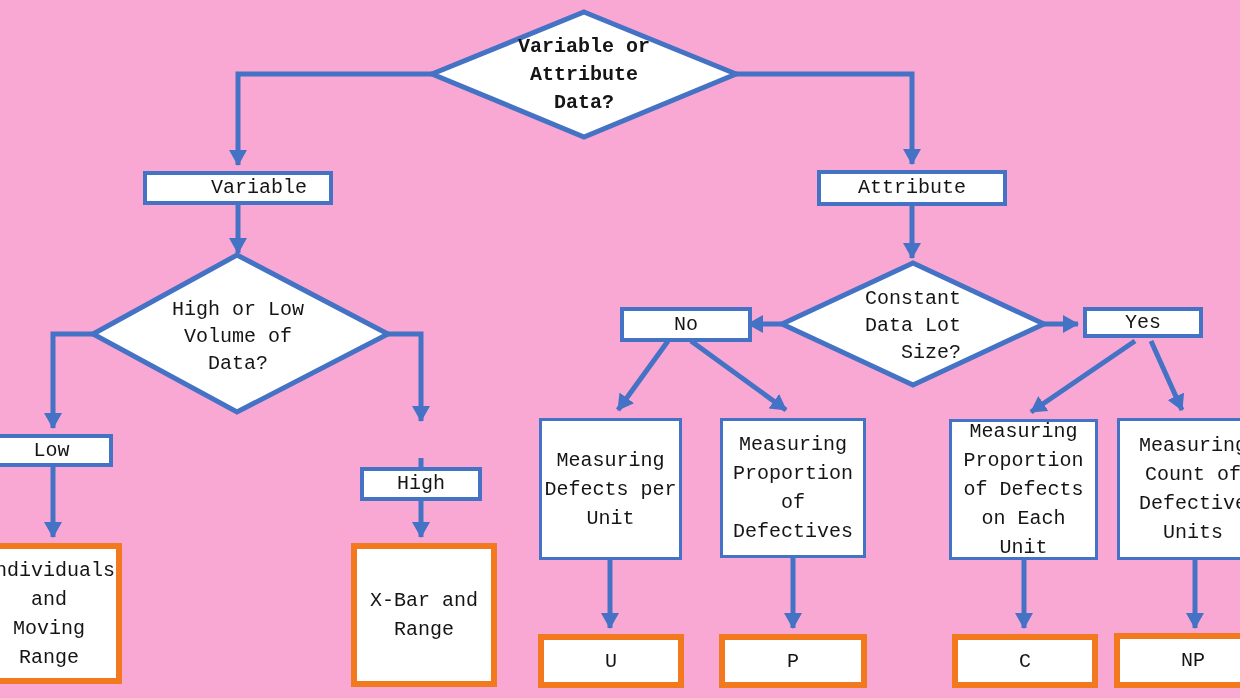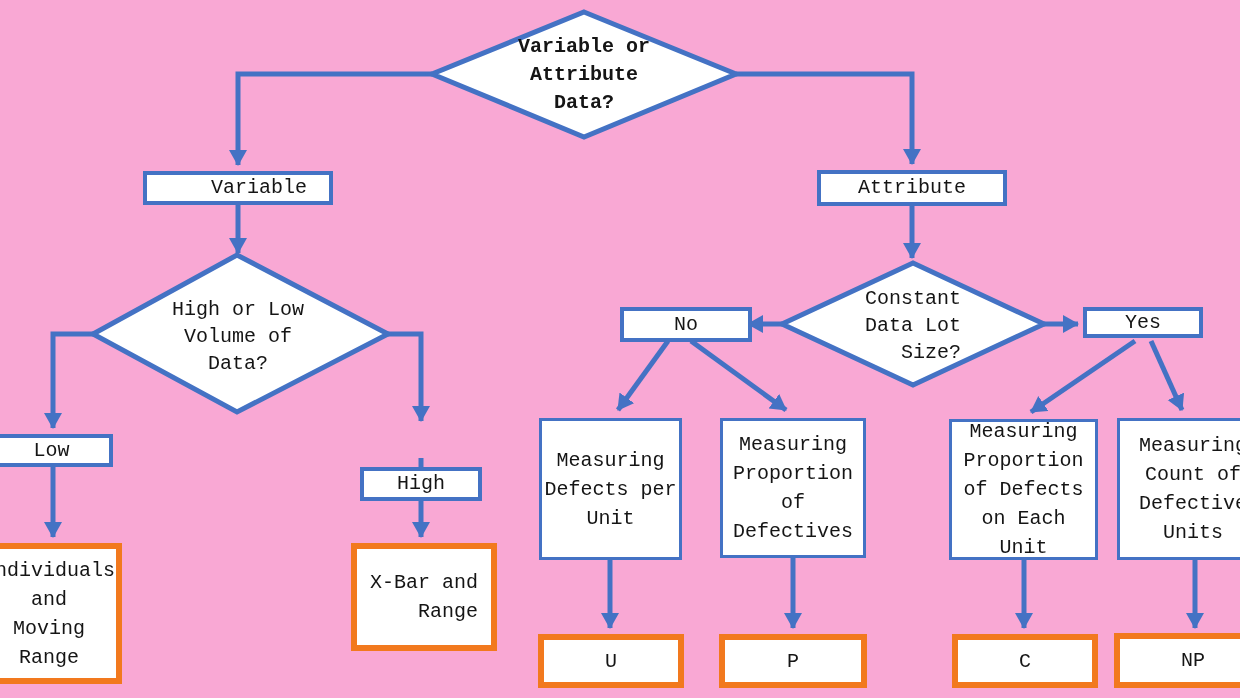--- a/index.html
+++ b/index.html
@@ -96,20 +96,20 @@
 on Each Unit</div>
   <div class="node measure-box" style="left:1117px;top:418px;width:152px;height:142px;">Measuring
 Count of
 Defective
 Units</div>
 
   <div class="node result-box" style="left:-24px;top:543px;width:146px;height:141px;">Individuals
 and
 Moving
 Range</div>
-  <div class="node result-box" style="left:351px;top:543px;width:146px;height:108px;text-align:right;">X-Bar and
+  <div class="node result-box" style="left:351px;top:543px;width:146px;height:144px;">X-Bar and
 Range</div>
   <div class="node result-box" style="left:538px;top:634px;width:146px;height:54px;">U</div>
   <div class="node result-box" style="left:719px;top:634px;width:148px;height:54px;">P</div>
   <div class="node result-box" style="left:952px;top:634px;width:146px;height:54px;">C</div>
   <div class="node result-box" style="left:1114px;top:633px;width:158px;height:55px;">NP</div>
 
 </div>
 
 </body></html>

